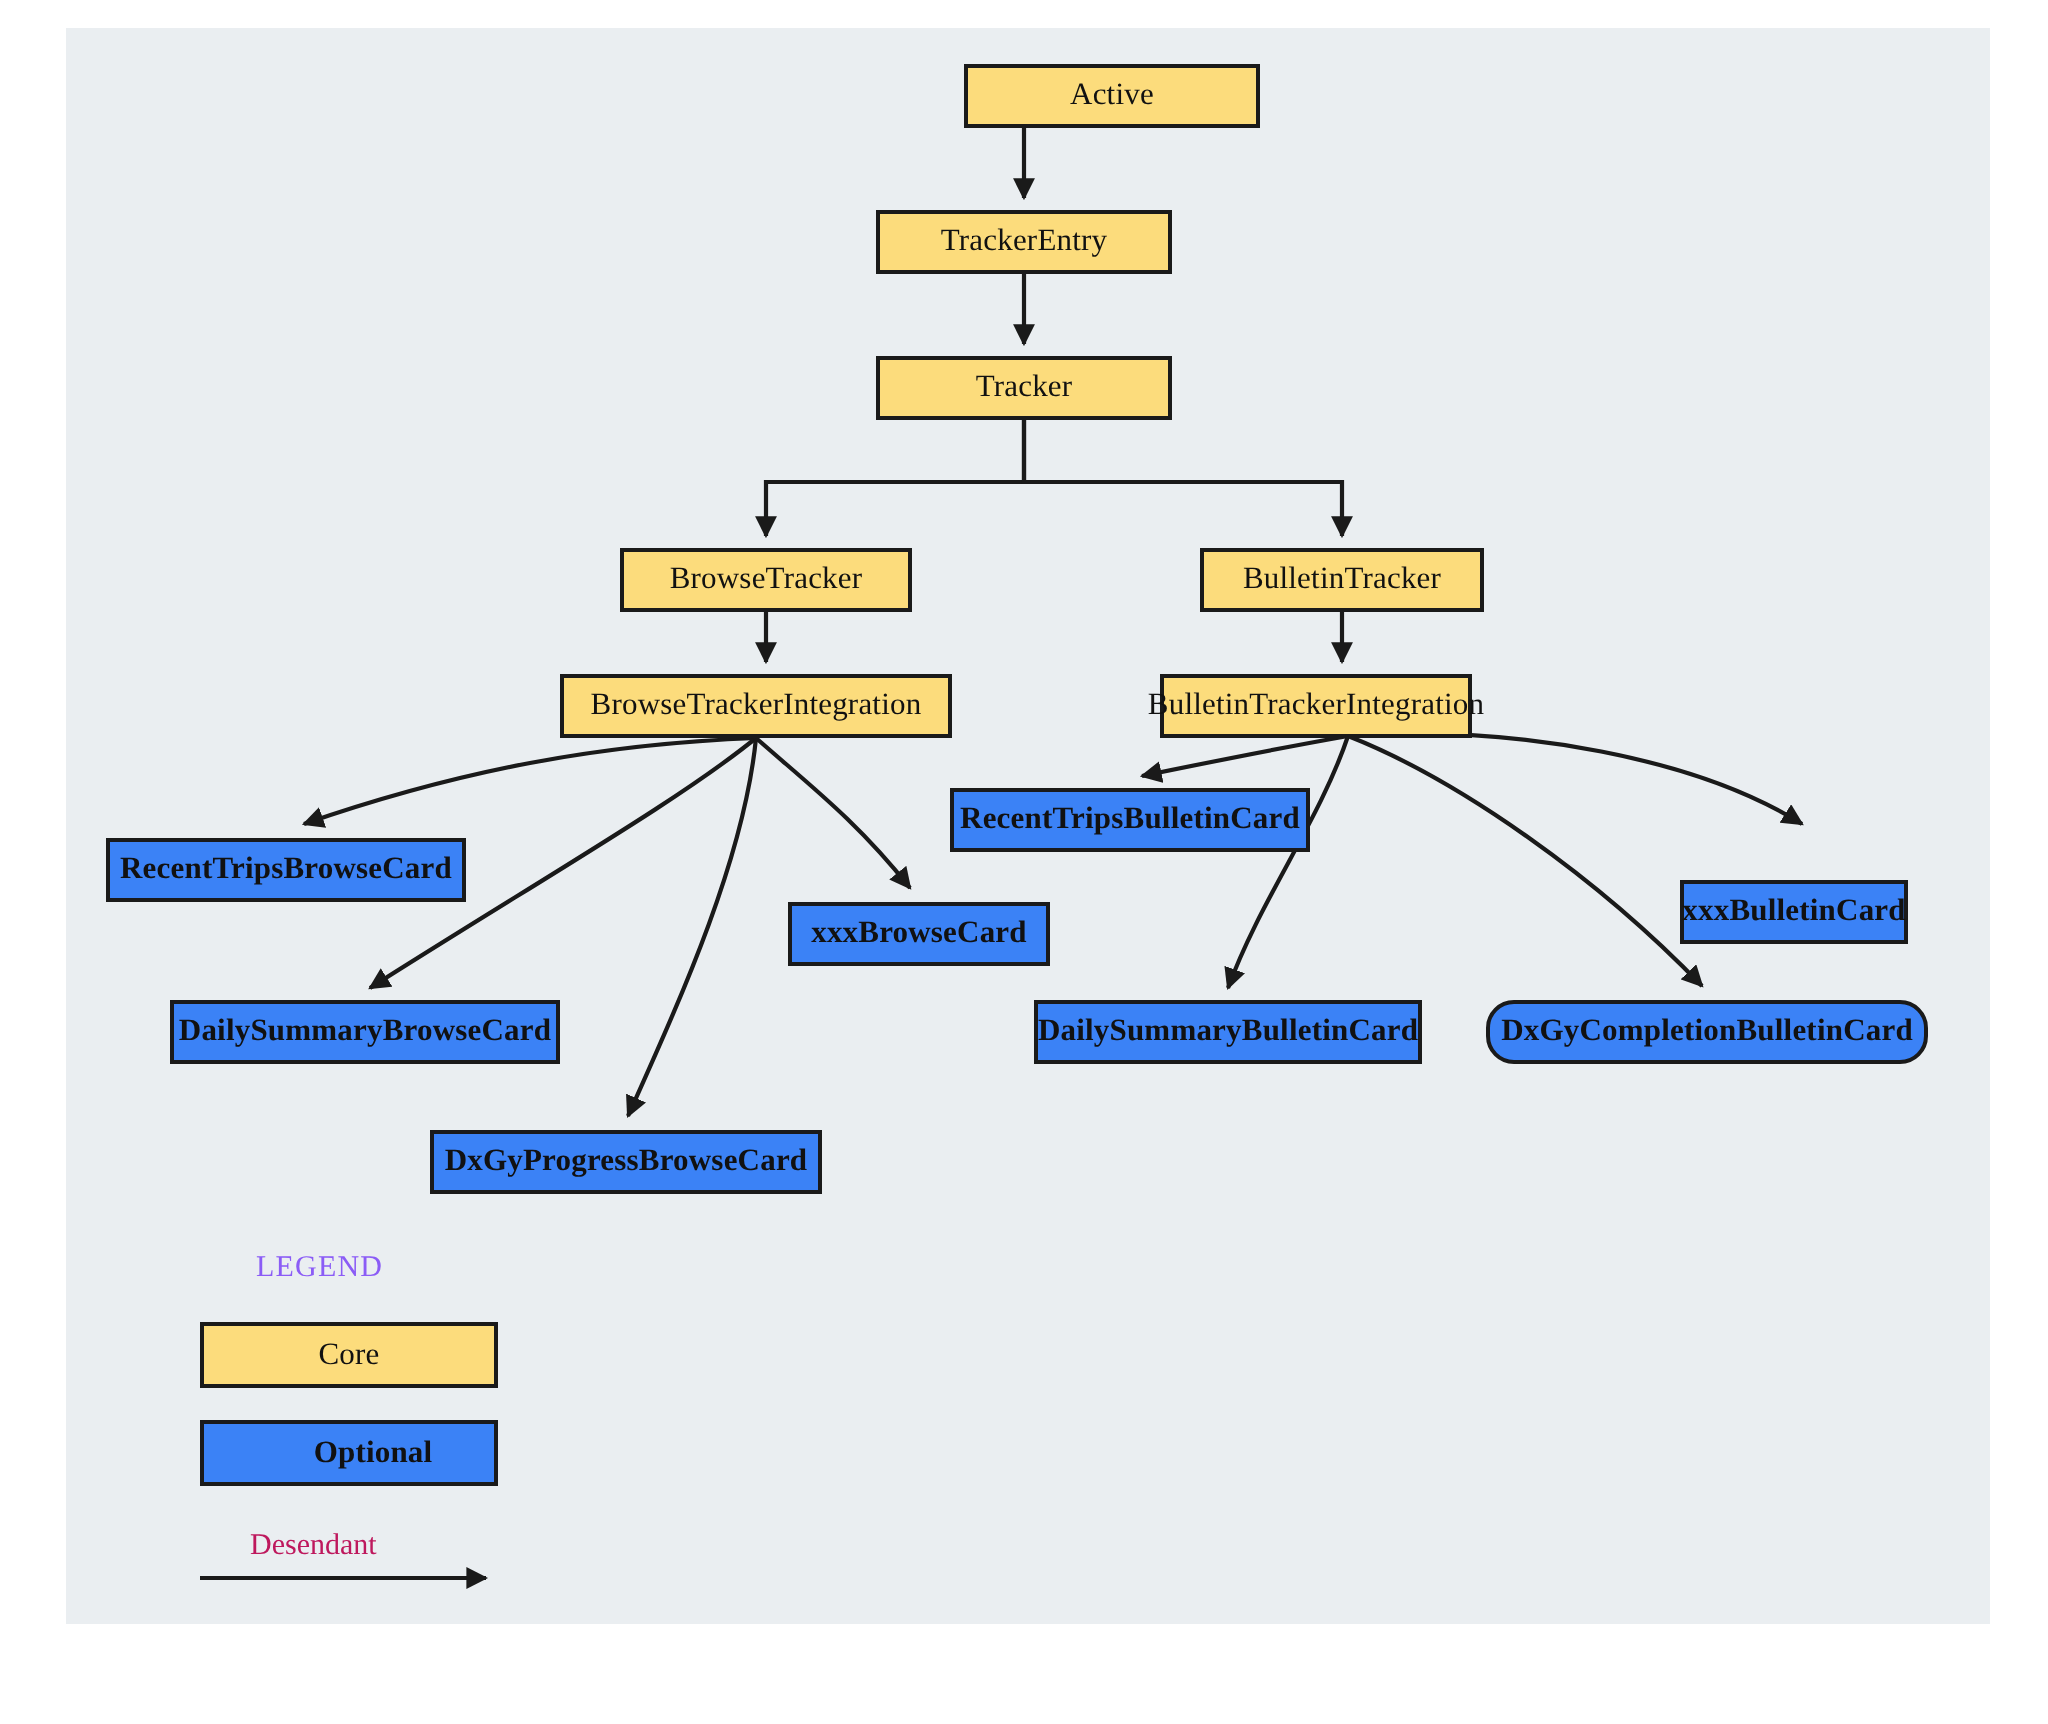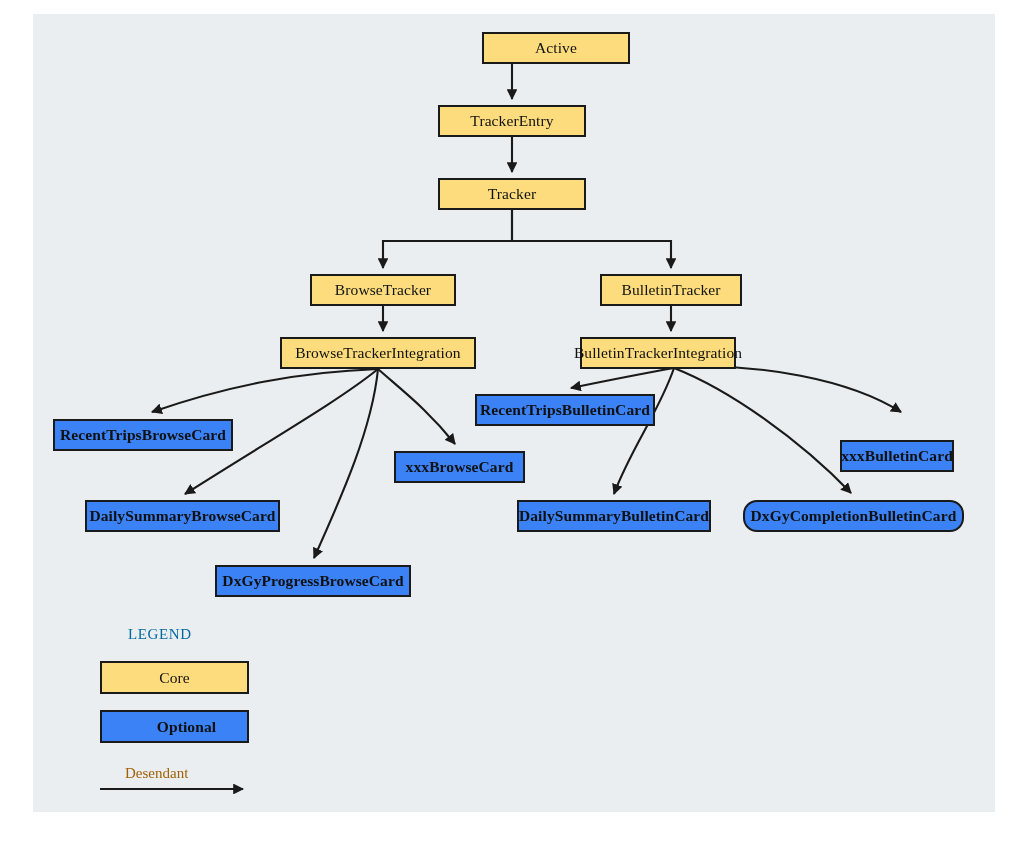--- a/index.html
+++ b/index.html
@@ -39,28 +39,28 @@
     color: #111111;
     font-size: 15.5px;
     line-height: 1;
     white-space: nowrap;
     letter-spacing: 0.1px;
   }
   .node.core { background: #fcdc7c; }
   .node.optional { background: #3b82f6; font-weight: bold; }
   .legend-title {
     position: absolute;
-    color: #0369a1;
+    color: #8b5cf6;
     font-size: 15px;
     letter-spacing: 0.6px;
     white-space: nowrap;
   }
   .legend-caption {
     position: absolute;
-    color: #a16207;
+    color: #be185d;
     font-size: 15px;
     white-space: nowrap;
   }
 </style>
 </head>
 <body>
 
 <div id="canvas"></div>
 
 <svg id="diagram" viewBox="0 0 1024 862" xmlns="http://www.w3.org/2000/svg">

